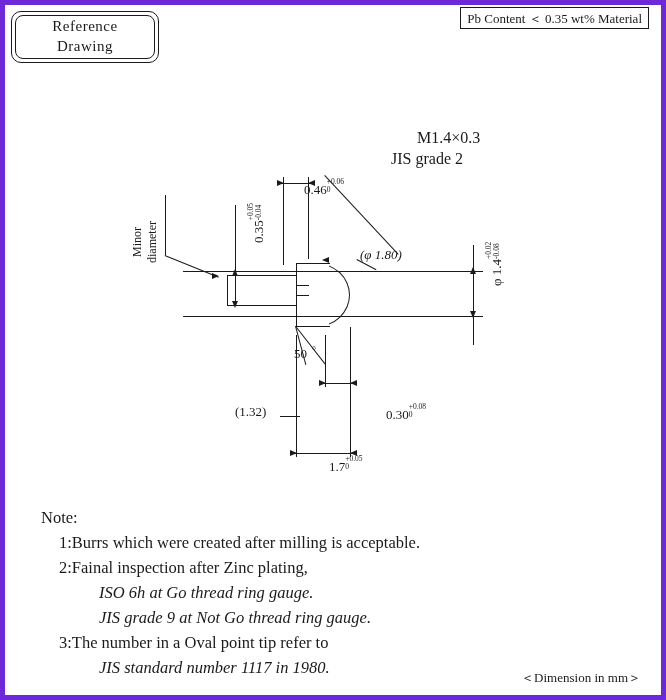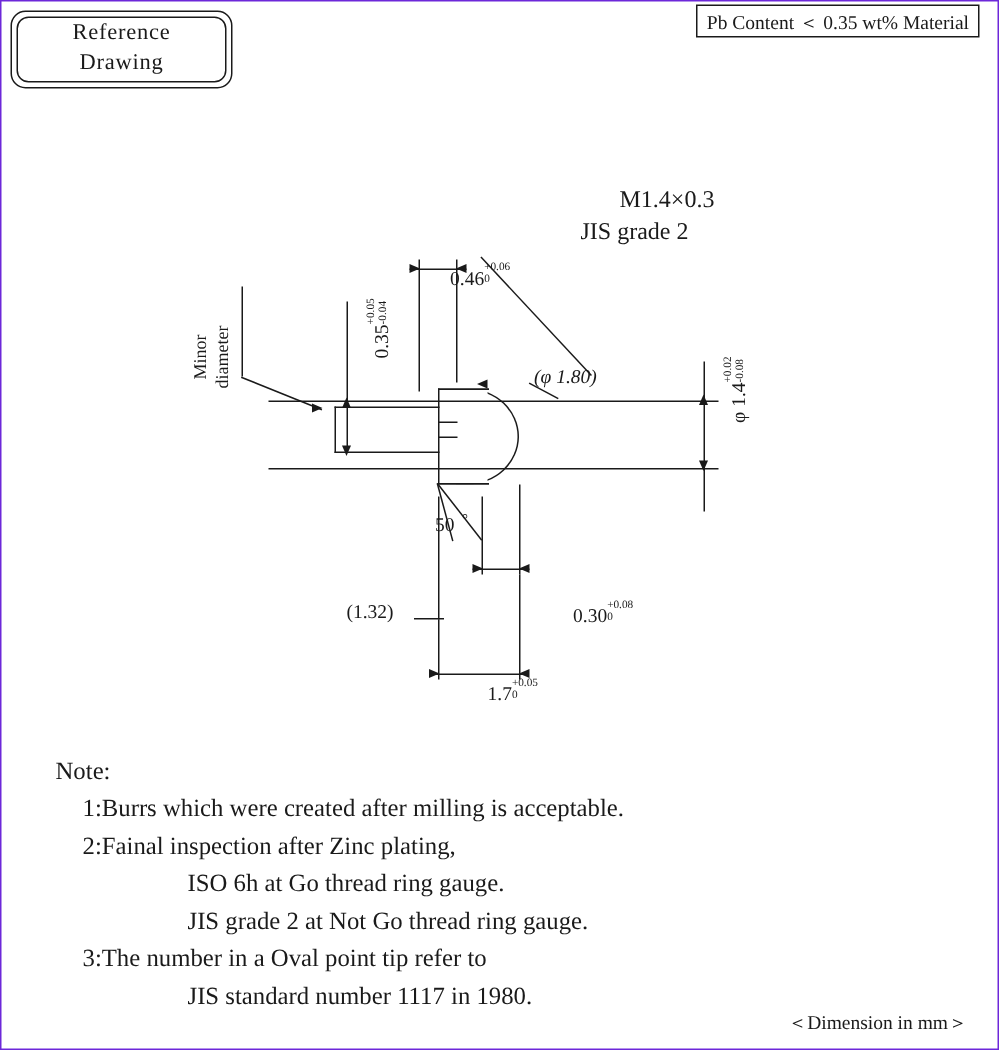--- a/index.html
+++ b/index.html
@@ -10,21 +10,21 @@
   body {
     font-family: "Liberation Serif", serif;
     color: #1a1a1a;
   }
   #page {
     position: relative;
     width: 666px;
     height: 700px;
     overflow: hidden;
     background: #ffffff;
-    border: 1px solid #6d28d9;
+    border: 5px solid #6d28d9;
     box-sizing: border-box;
     padding-left: 48px;
   }
 
   
   .abs { position: absolute; }
   .txt { position: absolute; white-space: pre; line-height: 1.15; }
   .line { position: absolute; background: #1a1a1a; }
   .hline { height: 1px; }
   .vline { width: 1px; }
@@ -87,21 +87,21 @@
   
   #notes {
     position: absolute;
     left: 36px;
     top: 500px;
     font-size: 16.5px;
     line-height: 25px;
   }
   #notes .n-title { margin-left: 0; }
   #notes .n-item  { margin-left: 18px; }
-  #notes .n-sub   { margin-left: 88px; }
+  #notes .n-sub   { margin-left: 58px; font-style: italic; }
 
   #dim-units {
     position: absolute;
     right: 20px;
     bottom: 8px;
     font-size: 13px;
   }
 
   
   .arr {
@@ -213,20 +213,20 @@
       <span class="dim">1.7</span><span class="tol"><span>+0.05</span><br><span>0</span></span>
     </div>
 
   </div>
 
   <div id="notes">
     <div class="n-title">Note:</div>
     <div class="n-item">1:Burrs which were created after milling is acceptable.</div>
     <div class="n-item">2:Fainal inspection after Zinc plating,</div>
     <div class="n-sub">ISO 6h at Go thread ring gauge.</div>
-    <div class="n-sub">JIS grade 2 at Not Go thread ring gauge.</div>
+    <div class="n-sub">JIS grade 9 at Not Go thread ring gauge.</div>
     <div class="n-item">3:The number in a Oval point tip refer to</div>
     <div class="n-sub">JIS standard number 1117 in 1980.</div>
   </div>
 
   <div id="dim-units">＜Dimension in mm＞</div>
 
 </div>
 
 </body></html>

